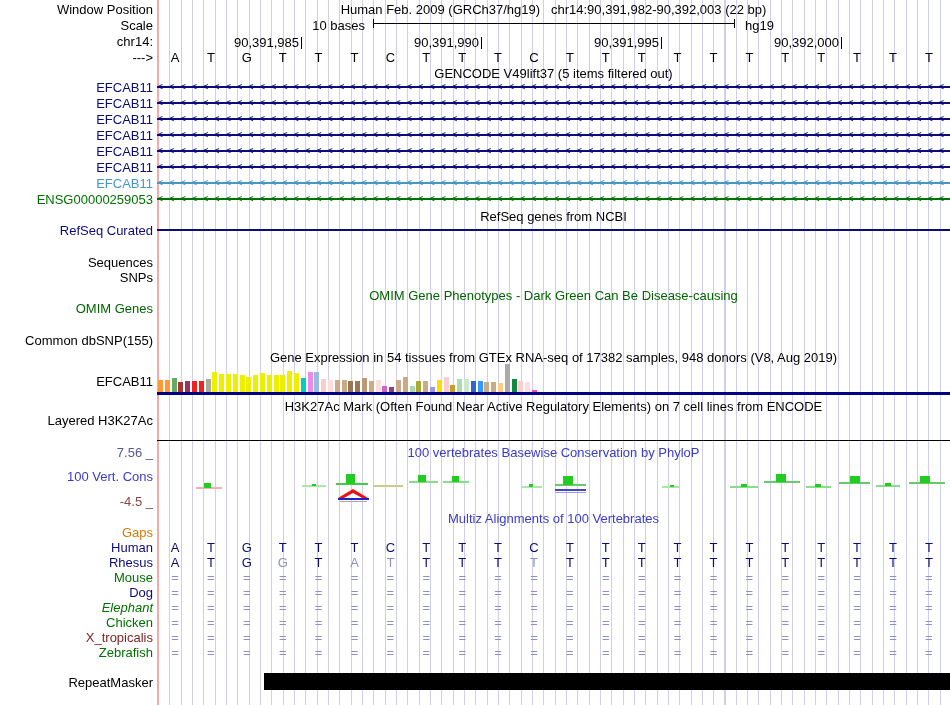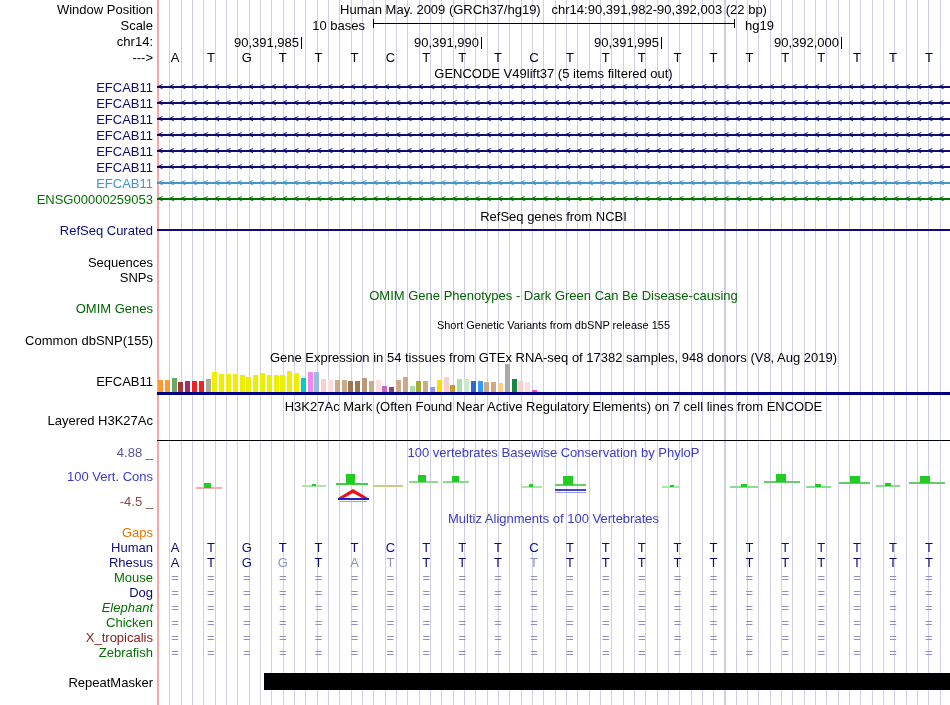--- a/index.html
+++ b/index.html
@@ -27,21 +27,21 @@
   .consbar{position:absolute;background:#22cc22;}
 </style>
 </head>
 <body>
 
 <div id="canvas">
   <div class="gridlines"></div>
   <div class="edgeline"></div>
 
   <div class="lbl" style="top:2px">Window Position</div>
-  <div class="ctitle" style="top:2px"><span>Human May. 2009 (GRCh37/hg19)</span>&nbsp;&nbsp;&nbsp;<span>chr14:90,391,982-90,392,003 (22 bp)</span></div>
+  <div class="ctitle" style="top:2px"><span>Human Feb. 2009 (GRCh37/hg19)</span>&nbsp;&nbsp;&nbsp;<span>chr14:90,391,982-90,392,003 (22 bp)</span></div>
 
   <div class="lbl" style="top:18px">Scale</div>
   <div class="abs" style="top:18px;left:157px;width:208px;text-align:right">10 bases</div>
   <div class="scaleline" style="left:373px;width:362px"></div>
   <div class="abs" style="top:18px;left:745px">hg19</div>
 
   <div class="lbl" style="top:34px">chr14:</div>
   <div id="coord-row">
       <div class="abs" style="top: 35px; left: 179px; width: 120px; text-align: right;">90,391,985</div>
       <div class="tick" style="top: 37px; left: 301px;"></div>
@@ -126,21 +126,20 @@
   <div class="ctitle" style="top:209px">RefSeq genes from NCBI</div>
   <div class="lbl" style="top:223px;color:#0c0c78">RefSeq Curated</div>
   <div class="hline" style="top:229px;height:2px;background:#0c0c78"></div>
 
   <div class="lbl" style="top:255px">Sequences</div>
   <div class="lbl" style="top:270px">SNPs</div>
 
   <div class="ctitle" style="top:288px;color:#006400">OMIM Gene Phenotypes - Dark Green Can Be Disease-causing</div>
   <div class="lbl" style="top:301px;color:#006400">OMIM Genes</div>
 
-  <div class="ctitle t11" style="top:319px">Short Genetic Variants from dbSNP release 155</div>
   <div class="lbl" style="top:333px">Common dbSNP(155)</div>
 
   <div class="ctitle" style="top:350px">Gene Expression in 54 tissues from GTEx RNA-seq of 17382 samples, 948 donors (V8, Aug 2019)</div>
   <div class="lbl" style="top:374px">EFCAB11</div>
   <div id="gtex-bars">
       <div class="gtexbar" style="left: 158px; top: 380px; width: 5px; height: 12px; background: rgb(255, 153, 51);"></div>
       <div class="gtexbar" style="left: 164.8px; top: 380px; width: 5px; height: 12px; background: rgb(255, 153, 51);"></div>
       <div class="gtexbar" style="left: 171.6px; top: 378px; width: 5px; height: 14px; background: rgb(102, 170, 102);"></div>
       <div class="gtexbar" style="left: 178.4px; top: 382px; width: 5px; height: 10px; background: rgb(170, 51, 51);"></div>
       <div class="gtexbar" style="left: 185.2px; top: 381px; width: 5px; height: 11px; background: rgb(153, 51, 102);"></div>
@@ -196,21 +195,21 @@
       <div class="gtexbar" style="left: 525.2px; top: 382px; width: 5px; height: 10px; background: rgb(255, 221, 221);"></div>
       <div class="gtexbar" style="left: 532px; top: 390px; width: 5px; height: 2px; background: rgb(255, 68, 204);"></div>
     </div>
   <div class="hline" style="top:392px;height:3px;background:#000080"></div>
 
   <div class="ctitle" style="top:399px">H3K27Ac Mark (Often Found Near Active Regulatory Elements) on 7 cell lines from ENCODE</div>
   <div class="lbl" style="top:413px">Layered H3K27Ac</div>
   <div class="hline" style="top:440px;height:1px;background:#000"></div>
 
   <div class="ctitle" style="top:445px;color:#3b3bc8">100 vertebrates Basewise Conservation by PhyloP</div>
-  <div class="lbl" style="top:445px;color:#56569a">4.88 _</div>
+  <div class="lbl" style="top:445px;color:#56569a">7.56 _</div>
   <div class="lbl" style="top:469px;color:#3b3bc8">100 Vert. Cons</div>
   <div class="lbl" style="top:494px;color:#8a4a42">-4.5 _</div>
   <div id="phylop-marks">
       <div class="consline" style="left: 196px; top: 487px; width: 26px; height: 2px; background: rgb(240, 176, 176);"></div>
       <div class="consbar" style="left: 204px; top: 483px; width: 7px; height: 5px;"></div>
       <div class="consline" style="left: 302px; top: 485px; width: 24px; height: 2px; background: rgb(168, 232, 168);"></div>
       <div class="consbar" style="left: 312px; top: 484px; width: 4px; height: 2px;"></div>
       <div class="consline" style="left: 336px; top: 483px; width: 32px; height: 2px; background: rgb(68, 204, 68);"></div>
       <div class="consbar" style="left: 346px; top: 474px; width: 9px; height: 10px;"></div>
       <div class="abs" style="left: 338px; top: 489px; width: 0px; height: 0px; border-left: 15px solid transparent; border-right: 15px solid transparent; border-bottom: 9px solid rgb(238, 17, 17);"></div>

